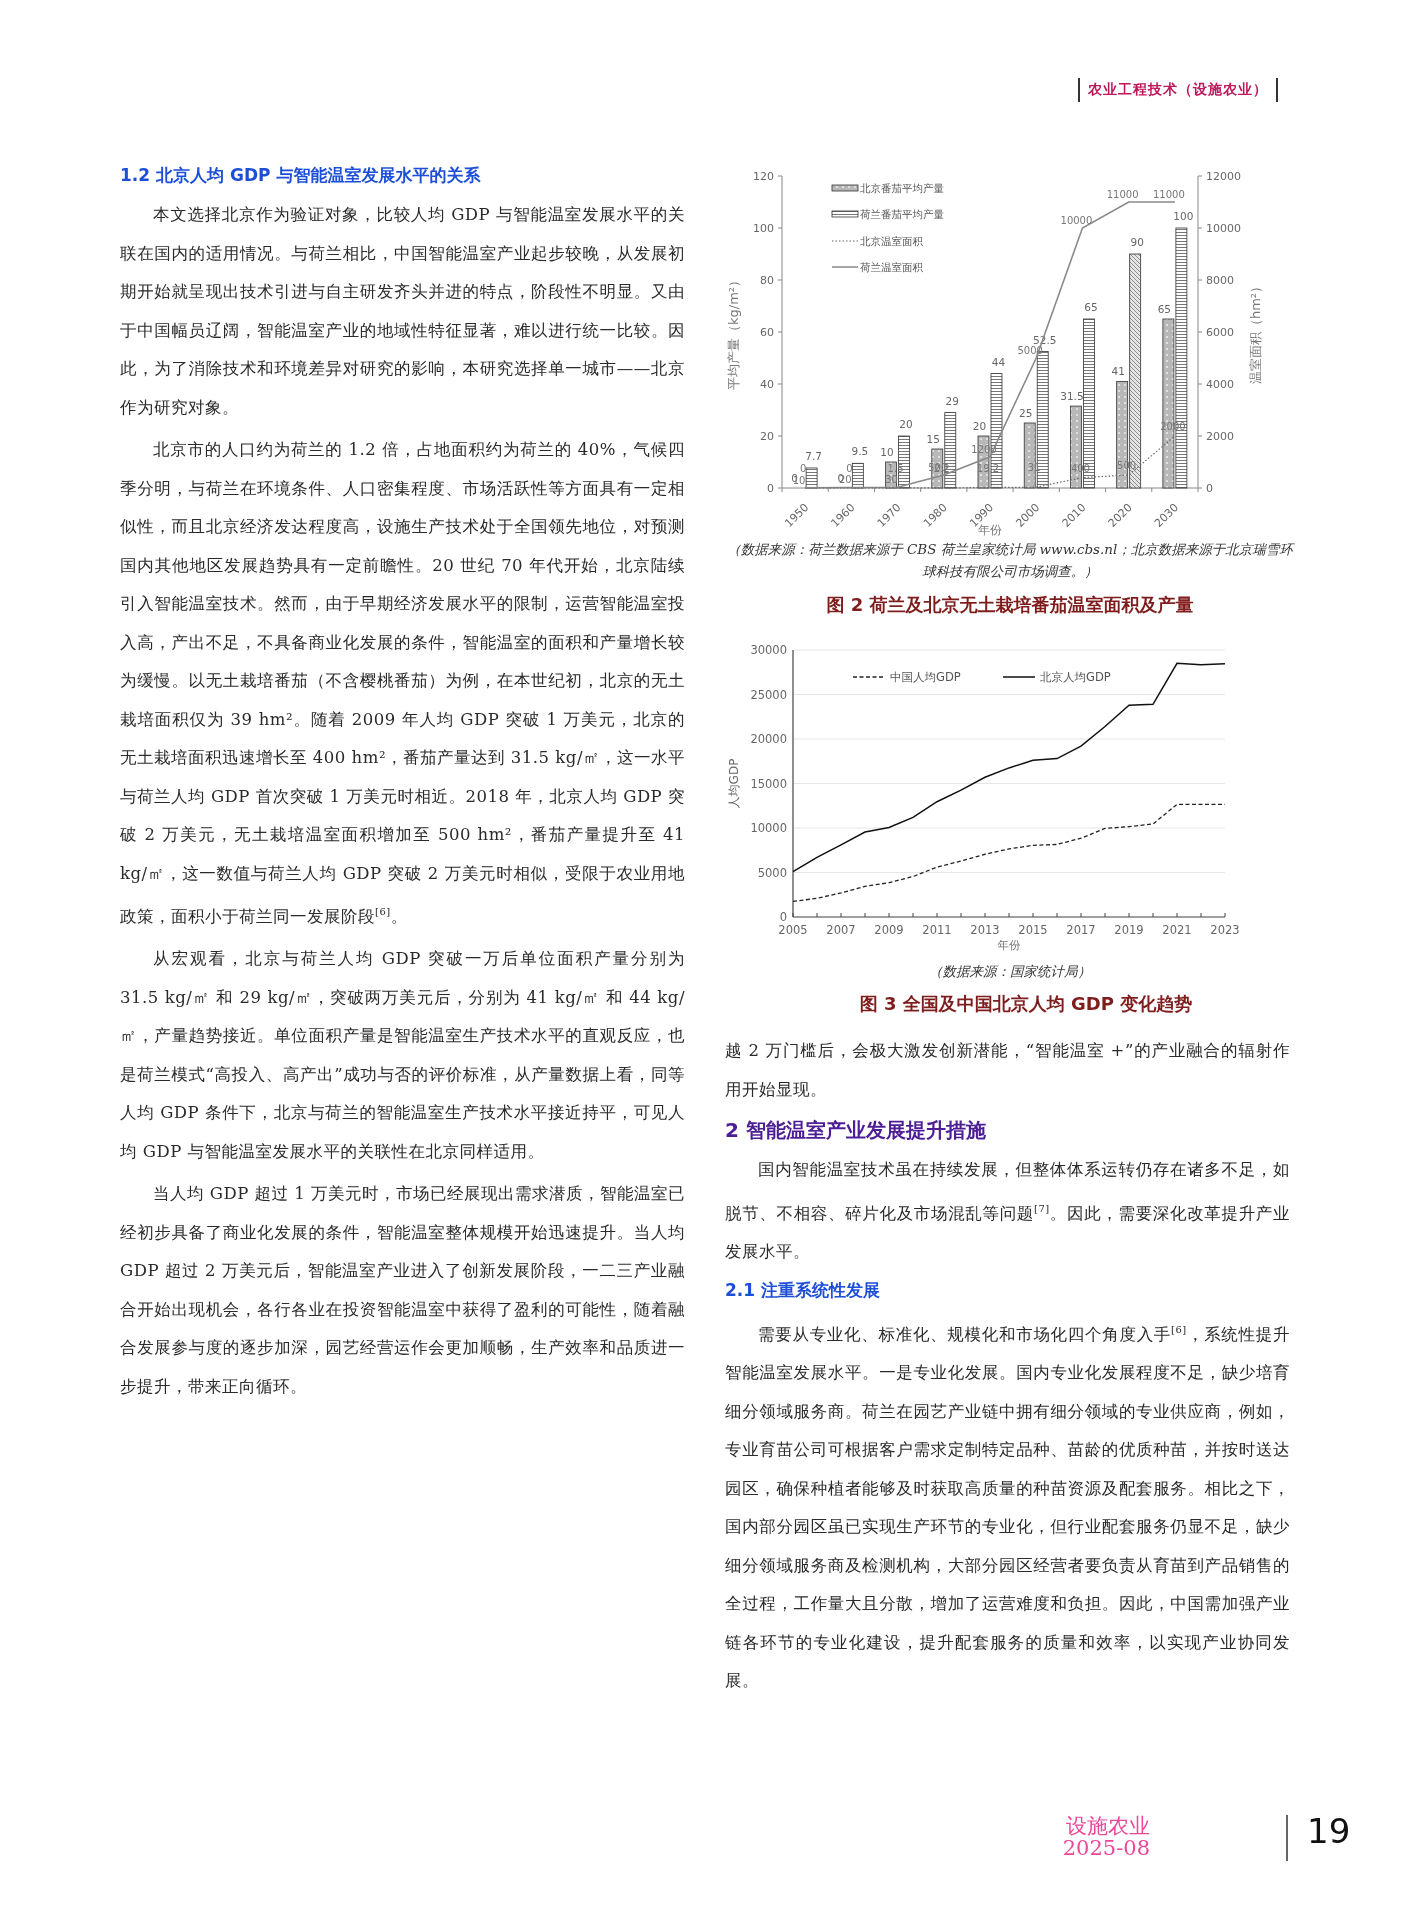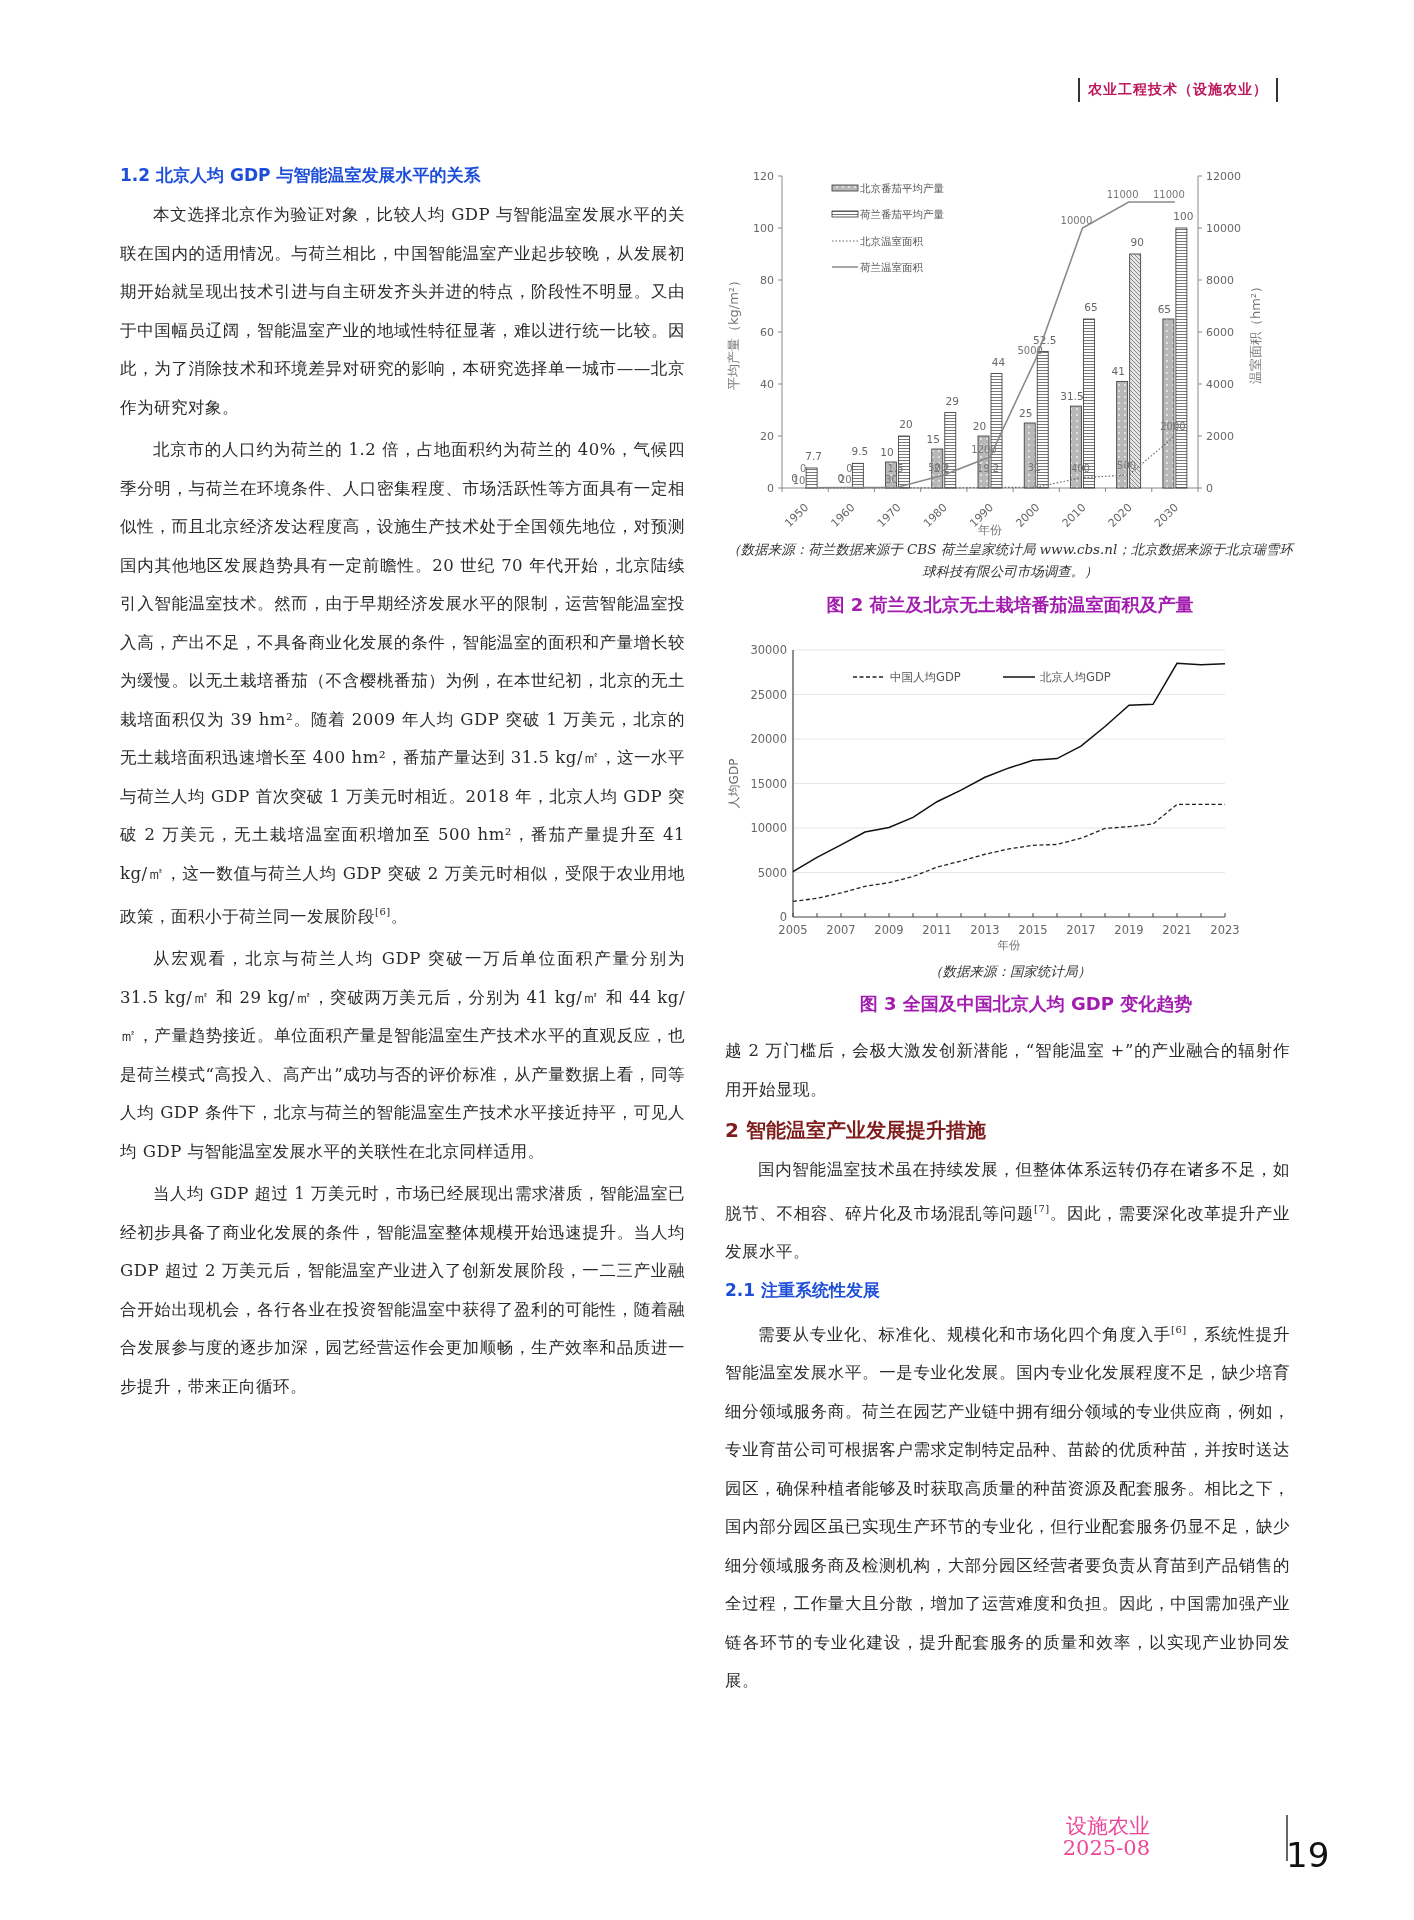--- a/index.html
+++ b/index.html
@@ -5,31 +5,31 @@
   html, body { margin:0; padding:0; background:#ffffff; }
   body { width:1414px; height:1920px; position:relative; overflow:hidden;
          font-family:"DejaVu Serif","Liberation Serif",serif; color:#2a2a2a; }
   .header { position:absolute; top:78px; right:128px; font-family:"DejaVu Sans","Liberation Sans",sans-serif;
             font-size:14px; font-weight:bold; color:#be185d; letter-spacing:1px; }
   .header .bar { display:inline-block; width:2px; height:24px; background:#333; vertical-align:middle; margin:0 8px; }
   .col { position:absolute; top:160px; width:565px; }
   .col-left { left:120px; }
   .col-right { left:725px; top:1032px; }
   .h2 { font-family:"DejaVu Sans","Liberation Sans",sans-serif; font-weight:bold; font-size:17px; color:#1d4ed8; margin:0 0 6px 0; line-height:30px; }
-  .h1 { font-family:"DejaVu Sans","Liberation Sans",sans-serif; font-weight:bold; font-size:20px; color:#7f1d1d; margin:4px 0 4px 0; line-height:34px; }
+  .h1 { font-family:"DejaVu Sans","Liberation Sans",sans-serif; font-weight:bold; font-size:20px; color:#4c1d95; margin:4px 0 4px 0; line-height:34px; }
   p.body { margin:0 0 4px 0; font-size:16.5px; line-height:38.5px; text-align:justify; text-indent:2em; letter-spacing:0.5px; }
   sup { font-size:10px; }
   .fig { position:absolute; }
   .fig svg text { font-family:"DejaVu Sans","Liberation Sans",sans-serif; }
   .source { position:absolute; font-size:13.5px; color:#333; text-align:center; font-style:italic; line-height:22px; }
-  .caption { position:absolute; font-family:"DejaVu Sans","Liberation Sans",sans-serif; font-weight:bold; font-size:18px; color:#a21caf; text-align:center; }
+  .caption { position:absolute; font-family:"DejaVu Sans","Liberation Sans",sans-serif; font-weight:bold; font-size:18px; color:#7f1d1d; text-align:center; }
   .footer { position:absolute; top:1815px; left:1150px; }
   .footer .journal { position:absolute; right:0; top:0; text-align:right; font-size:21px; color:#ec4899; line-height:22px; white-space:nowrap; }
   .footer .vbar { position:absolute; left:136px; top:0; width:2px; height:46px; background:#666; }
-  .footer .pageno { position:absolute; left:136px; top:-4px; font-family:"DejaVu Sans","Liberation Sans",sans-serif; font-size:34px; color:#111;margin-top:24px; }
+  .footer .pageno { position:absolute; left:157px; top:-4px; font-family:"DejaVu Sans","Liberation Sans",sans-serif; font-size:34px; color:#111; }
 </style>
 </head>
 <body>
 
 <div class="header">
   <span class="bar"></span><span>农业工程技术（设施农业）</span><span class="bar"></span>
 </div>
 
 <div class="col col-left">
   <div class="h2">1.2  北京人均 GDP 与智能温室发展水平的关系</div>

